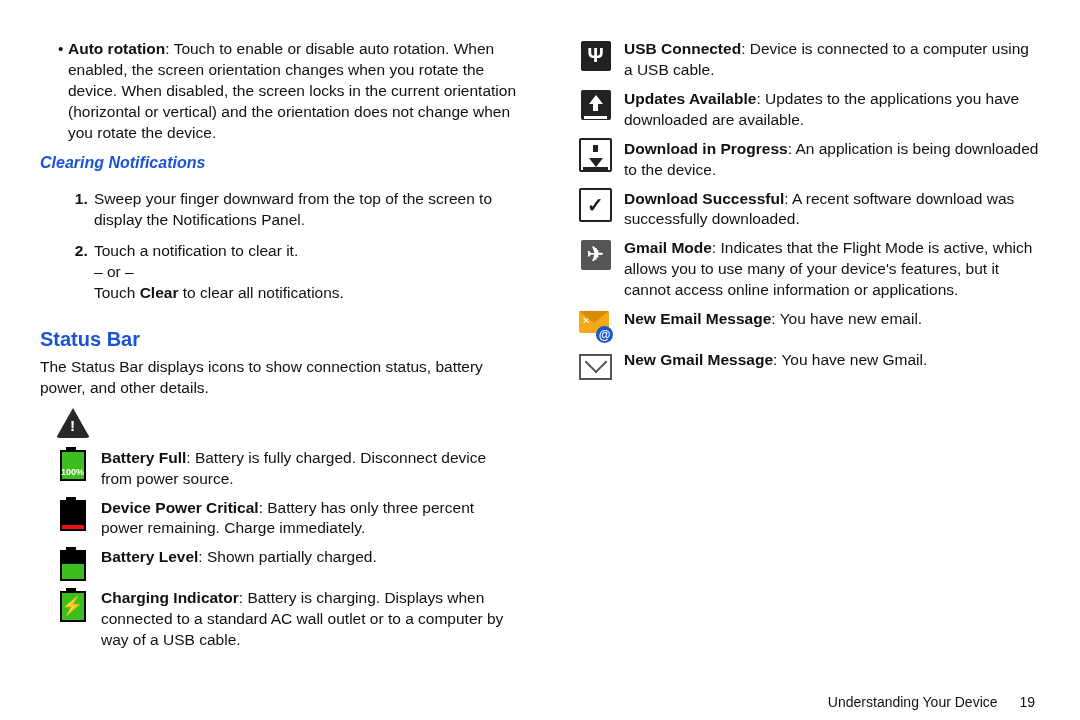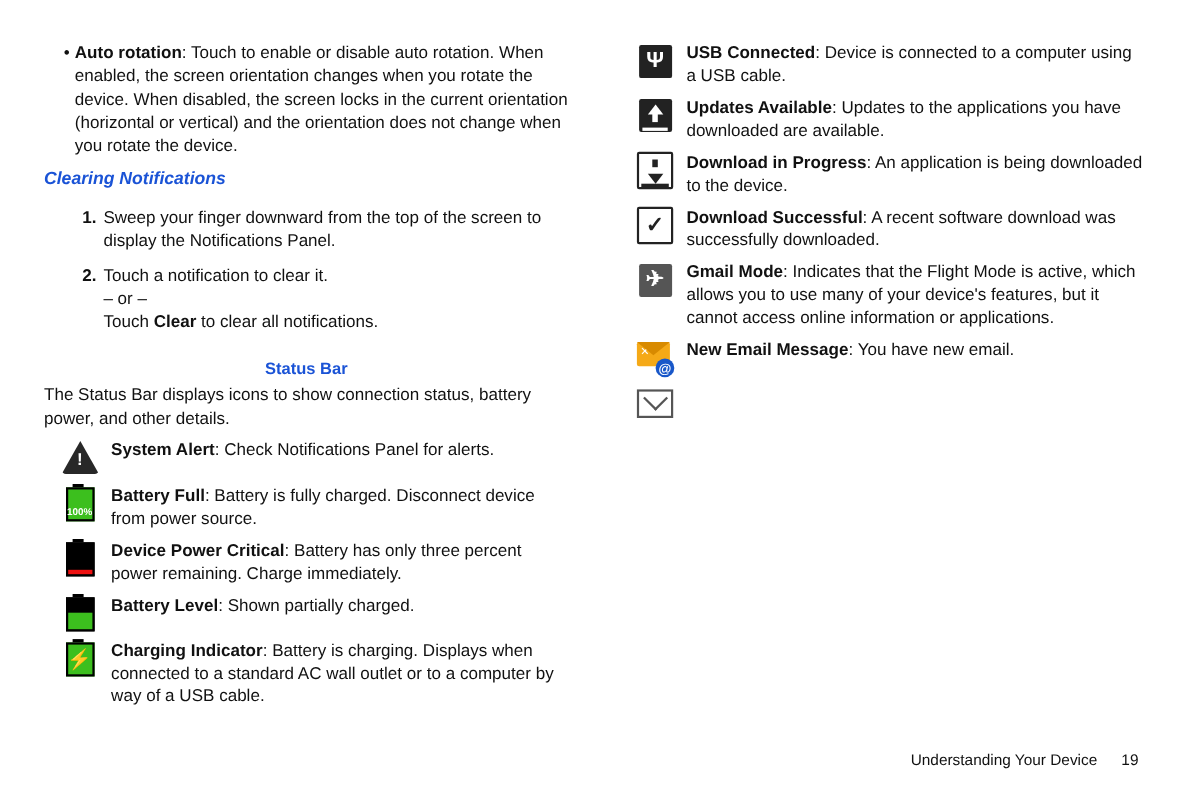--- a/index.html
+++ b/index.html
@@ -38,24 +38,23 @@
   .subhead{
     color:var(--link-blue);
     font-weight:bold;
     font-style:italic;
     font-size:16px;
     margin:8px 0 6px 0;
   }
   .head{
     color:var(--link-blue);
     font-weight:bold;
-    font-size:15px;
+    font-size:20px;
     margin:22px 0 4px 0;
     font-family:Arial, Helvetica, sans-serif;
-    text-align:center;
   }
   ol.steps{margin:16px 0 0 52px;padding:0;}
   ol.steps li{margin-bottom:10px;padding-left:2px;}
   ol.steps li::marker{font-weight:bold;}
   .intro{margin:0 0 8px 0;}
   
   .ic-row{
     display:flex;
     align-items:flex-start;
     gap:12px;
@@ -97,21 +96,21 @@
   .email-wrap{position:relative;width:33px;height:33px;}
   .email-icon{width:30px;height:22px;background:#f5a917;border-radius:2px;position:absolute;top:2px;left:0;}
   .email-icon::after{content:"";position:absolute;top:0;left:0;right:0;border-top:12px solid #d88a00;border-left:15px solid transparent;border-right:15px solid transparent;width:0;}
   .email-icon::before{content:"✕";position:absolute;color:#fff;font-size:10px;top:3px;left:3px;}
   .at-badge{position:absolute;right:-1px;bottom:-1px;width:17px;height:17px;border-radius:50%;background:#1857c9;color:#fff;font-size:12px;font-weight:bold;display:flex;align-items:center;justify-content:center;}
   .gmail{width:30px;height:22px;border:2px solid #555;color:#555;display:flex;align-items:flex-start;justify-content:center;}
   .gmail::after{content:"";width:0;height:0;border-top:12px solid transparent;border-left:13px solid transparent;border-right:13px solid transparent;box-shadow:0 -2px 0 #555 inset;position:absolute;top:6px;}
   .gmail .v{position:absolute;top:4px;border-left:2px solid #555;border-bottom:2px solid #555;width:14px;height:14px;transform:rotate(-45deg);}
   .footer{
     position:absolute;
-    bottom:20px;
+    bottom:8px;
     right:45px;
     font-size:14px;
   }
   .footer .chap{padding-right:18px;}
 </style>
 </head>
 <body>
 
 <div class="page">
 
@@ -133,21 +132,20 @@
     </li>
   </ol>
 
   <div class="head no-break">Status Bar</div>
   <p class="intro">The Status Bar displays icons to show connection status, battery power, and other details.</p>
 
   <div class="ic-row">
     <div class="ic">
         <div class="alert"></div>
       </div>
-    <div class="ic-desc"><span class="b">System Alert</span><span>: Check Notifications Panel for alerts.</span></div>
   </div>
 
   <div class="ic-row">
     <div class="ic">
         <div class="batt-box batt-full"></div>
       </div>
     <div class="ic-desc"><span class="b">Battery Full</span><span>: Battery is fully charged. Disconnect device from power source.</span></div>
   </div>
 
   <div class="ic-row">
@@ -219,20 +217,21 @@
     </div>
     <div class="ic-desc"><span class="b">New Email Message</span><span>: You have new email.</span></div>
   </div>
 
   <div class="ic-row">
     <div class="ic">
         <div class="gmail">
           <div class="v"></div>
         </div>
       </div>
+    <div class="ic-desc"><span class="b">New Gmail Message</span><span>: You have new Gmail.</span></div>
   </div>
 
 </div>
 
 <div class="footer">
   <span class="chap">Understanding Your Device</span>
   <span>19</span>
 </div>
 
 </body></html>

